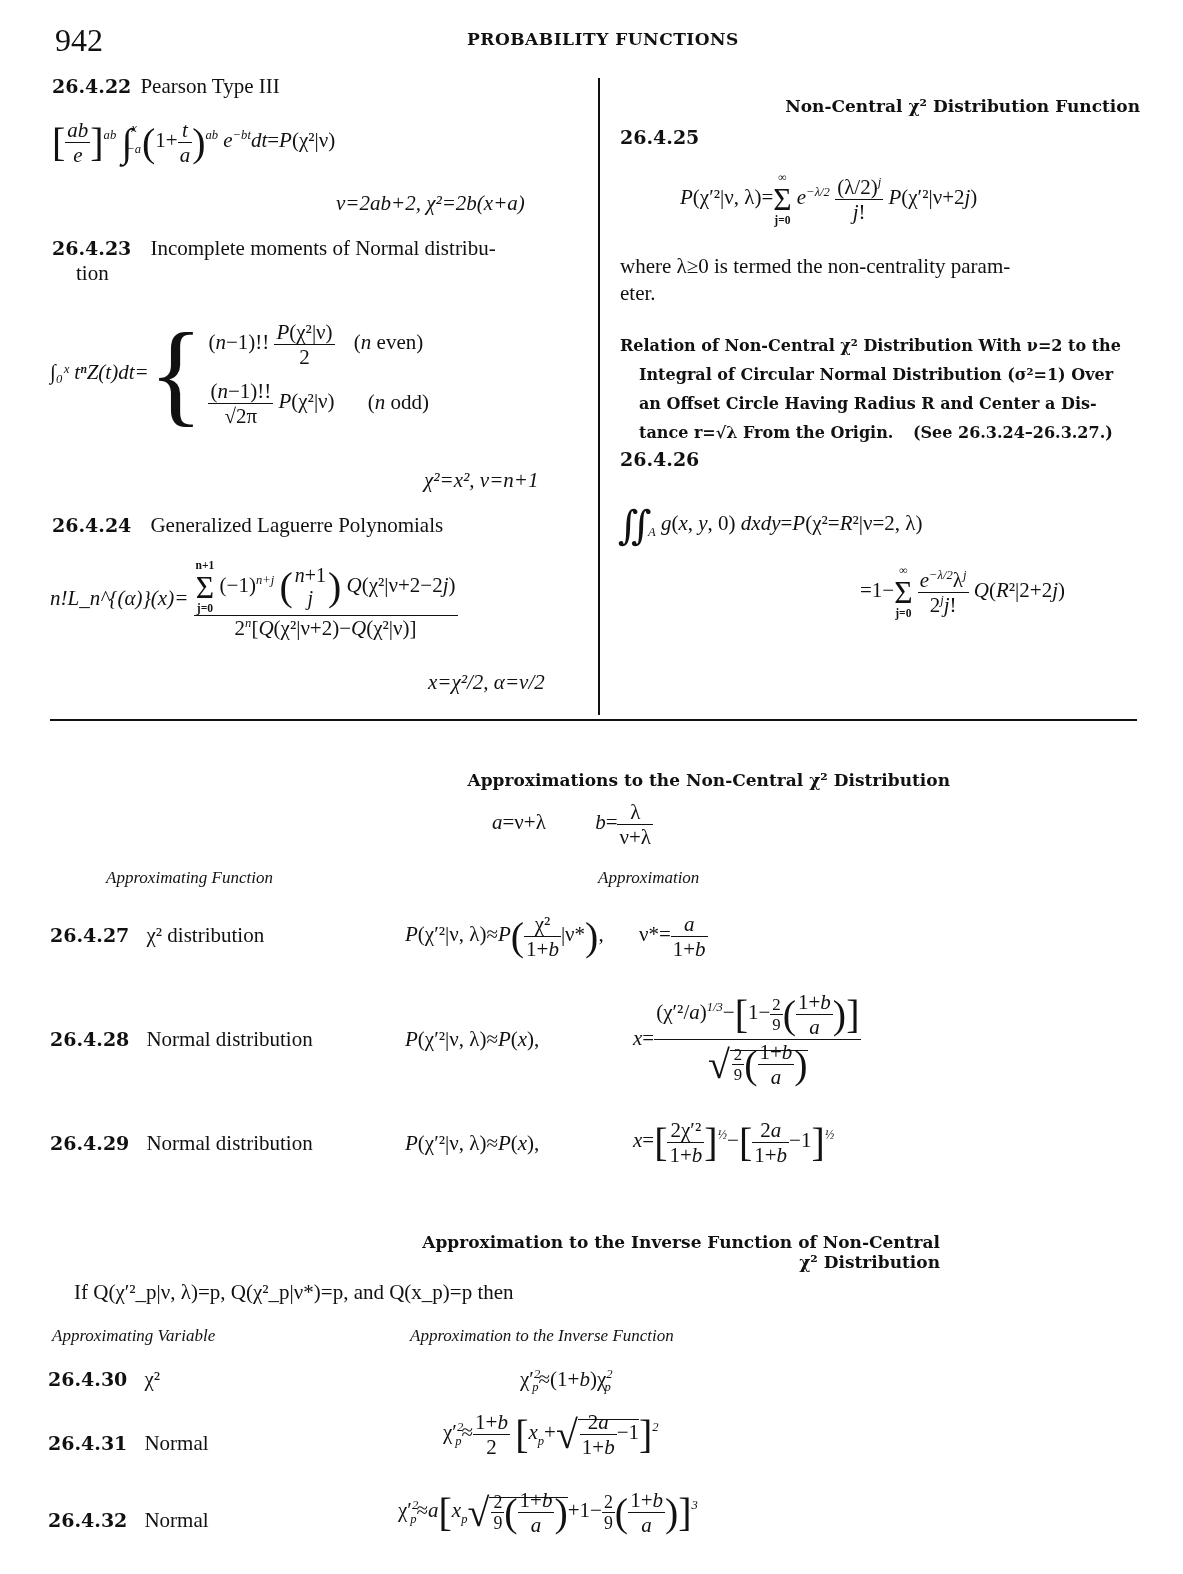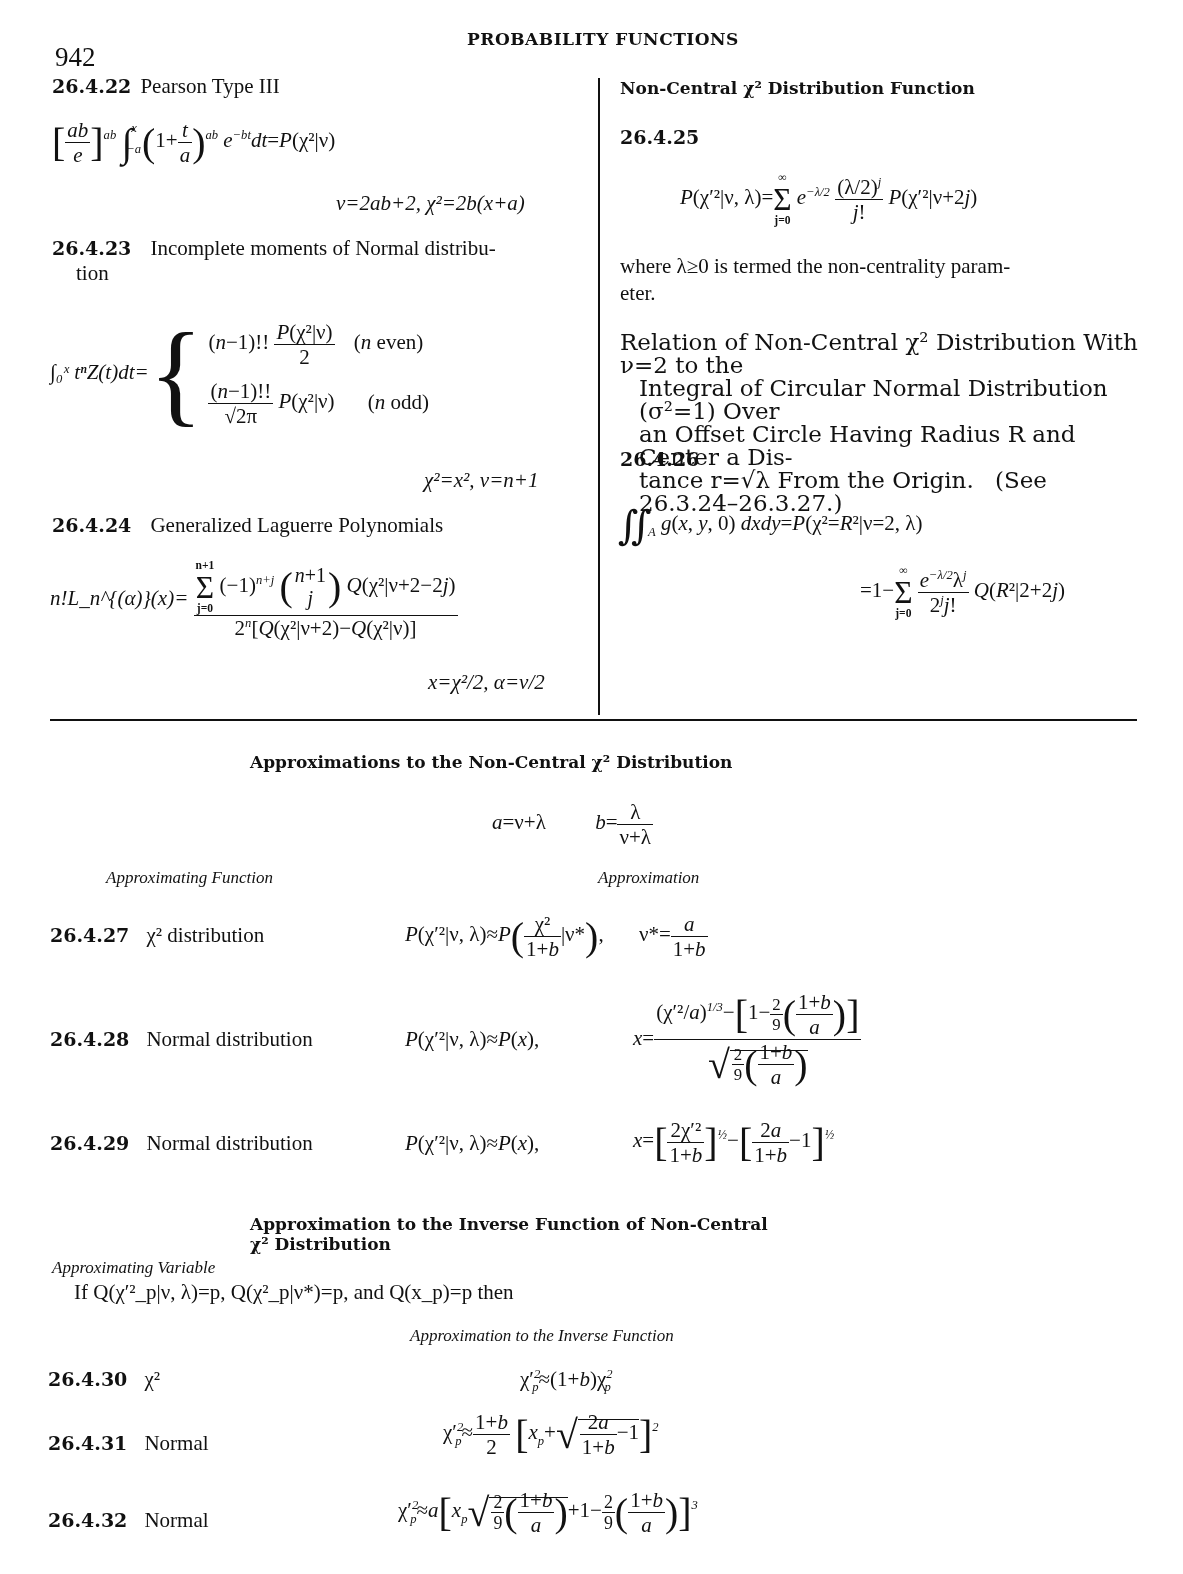--- a/index.html
+++ b/index.html
@@ -1,39 +1,39 @@
 <!DOCTYPE html>
 <html><head>
 <meta charset="utf-8">
 <style>
   html, body { margin:0; padding:0; background:#ffffff; }
   body { width:1183px; height:1574px; position:relative; overflow:hidden;
          font-family:"DejaVu Serif","Liberation Serif",serif; color:#111; }
   .abs { position:absolute; }
   .serif { font-family:"Liberation Serif","DejaVu Serif",serif; }
-  .page-num { left:55px; top:22px; font-size:27px;margin-top:20px; }
+  .page-num { left:55px; top:22px; font-size:32px; }
   .running-head { left:467px; top:29px; font-size:17px; font-weight:bold; letter-spacing:0.5px; }
   .vrule { left:598px; top:78px; width:2px; height:637px; background:#111; }
   .hrule { left:50px; top:719px; width:1087px; height:2px; background:#111; }
   .eqnum { font-weight:bold; font-size:19px; }
   .title { font-size:21px; }
-  .sec-head { font-weight:bold; font-size:17px; text-align:left; }
+  .sec-head { font-weight:bold; font-size:17px; text-align:right;margin-top:18px; }
   .col-head { font-style:italic; font-size:17px; }
   .math { font-family:"Liberation Serif","DejaVu Serif",serif; font-size:21px; font-style:italic; white-space:nowrap; }
   .math .up { font-style:normal; }
   .frac { display:inline-block; vertical-align:middle; text-align:center; }
   .frac > span { display:block; line-height:1.15; padding:0 2px; }
   .frac > span.num { border-bottom:1.4px solid #111; }
   sup, sub { font-size:0.6em; }
   .big { font-size:1.9em; font-style:normal; vertical-align:middle; }
   .brace { font-size:5.4em; font-style:normal; vertical-align:middle; line-height:0.7; }
   .stack { display:inline-block; vertical-align:middle; }
   .stack .row { display:block; margin:10px 0; }
   .bodytext { font-size:21px; line-height:27px; }
-  .boldbody { font-weight:normal; font-size:23px; line-height:23px; }
+  .boldbody { font-weight:bold; font-size:16px; line-height:29px; }
   .sqrt { border-top:1.4px solid #111; padding-left:2px; }
   .sum { display:inline-block; vertical-align:middle; text-align:center; font-style:normal; }
   .sum > span { display:block; line-height:1; }
   .sum .sym { font-size:1.5em; }
   .sum .lim { font-size:0.55em; font-weight:bold; }
 </style>
 </head>
 <body>
 
 <div class="abs page-num serif">942</div>
@@ -154,21 +154,21 @@
 </div>
 <div class="abs math" style="left:633px;top:1118px;">
   x<span class="up">=</span><span class="big">[</span><span class="frac"><span class="num up">2χ′²</span><span class="up">1+<i>b</i></span></span><span class="big">]</span><sup>½</sup><span class="up">−</span><span class="big">[</span><span class="frac"><span class="num"><span class="up">2</span>a</span><span class="up">1+<i>b</i></span></span><span class="up">−1</span><span class="big">]</span><sup>½</sup>
 </div>
 
 <div class="abs sec-head" style="left:250px;top:1214px;width:690px;">
   <div>Approximation to the Inverse Function of Non-Central</div>
   <div>χ² Distribution</div>
 </div>
 <div class="abs math" style="left:74px;top:1280px;font-style:normal;">If Q(χ′²_p|ν, λ)=p, Q(χ²_p|ν*)=p, and Q(x_p)=p then</div>
-<div class="abs col-head serif" style="left:52px;top:1258px;">Approximating Variable</div>
+<div class="abs col-head serif" style="left:52px;top:1326px;">Approximating Variable</div>
 <div class="abs col-head serif" style="left:410px;top:1326px;">Approximation to the Inverse Function</div>
 
 <div class="abs" style="left:48px;top:1367px;">
   <span class="eqnum">26.4.30</span>
   <span class="title serif" style="margin-left:12px;">χ²</span>
 </div>
 <div class="abs math" style="left:520px;top:1367px;">
   <span class="up">χ′</span><sup>2</sup><sub style="margin-left:-8px;">p</sub><span class="up">≈(1+</span>b<span class="up">)χ</span><sup>2</sup><sub style="margin-left:-8px;">p</sub>
 </div>
 

